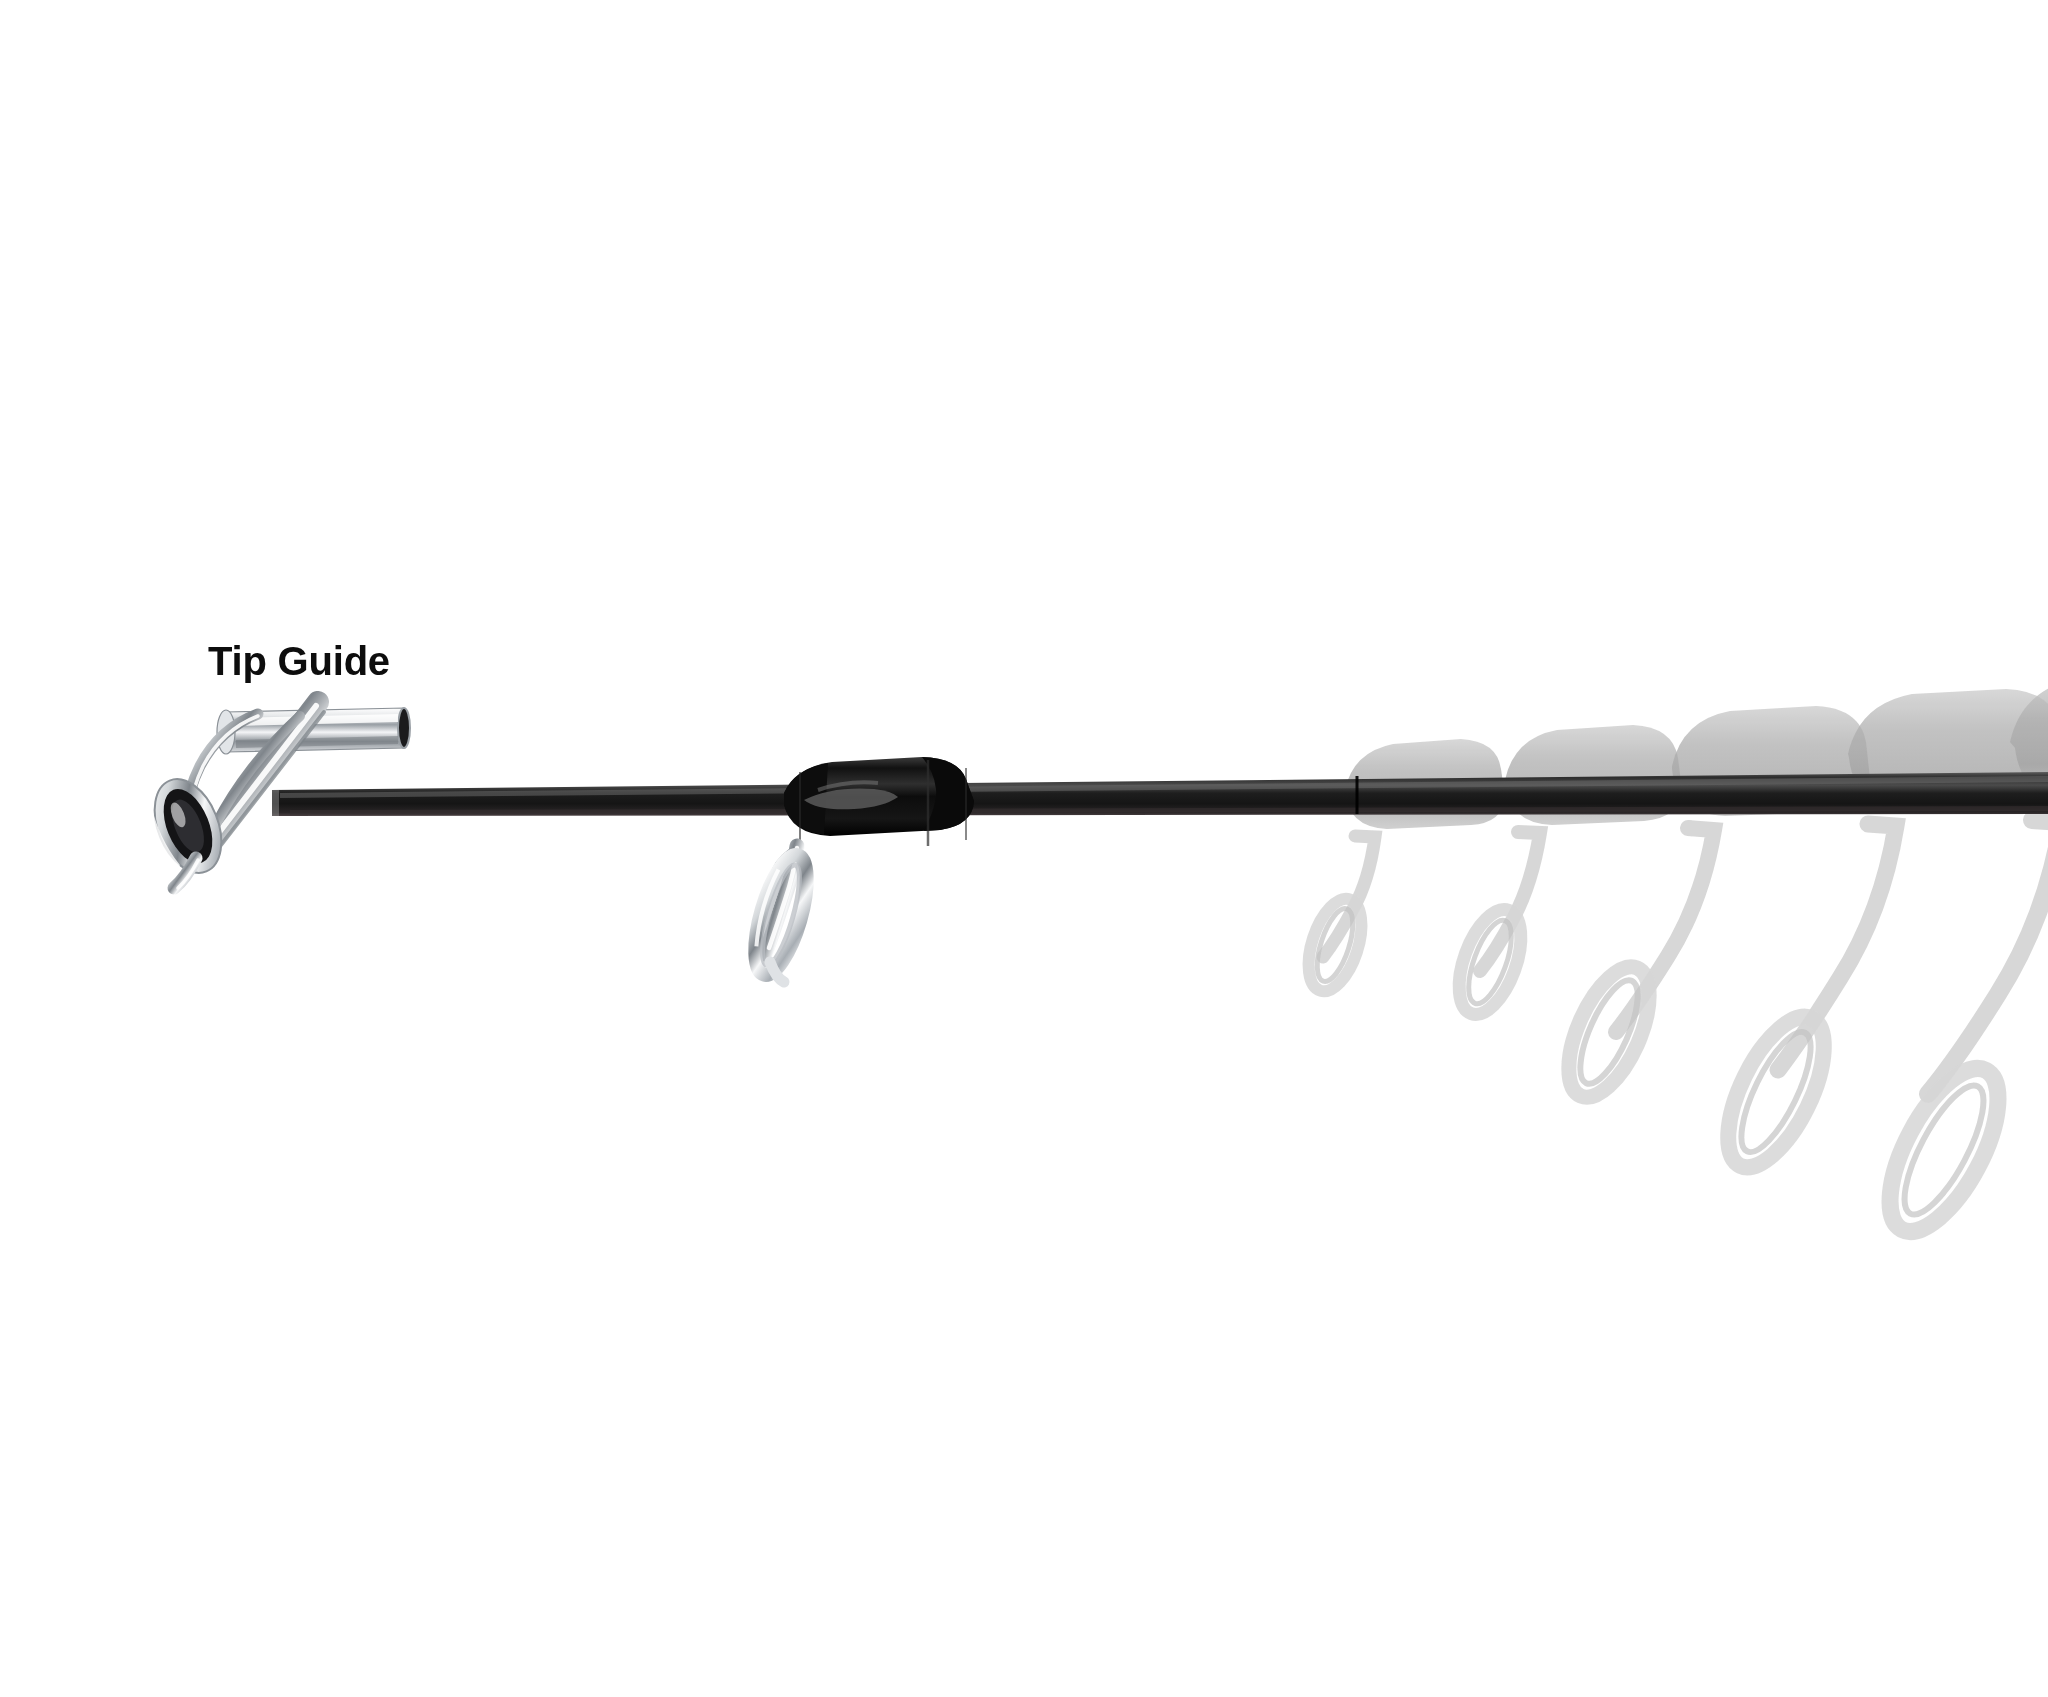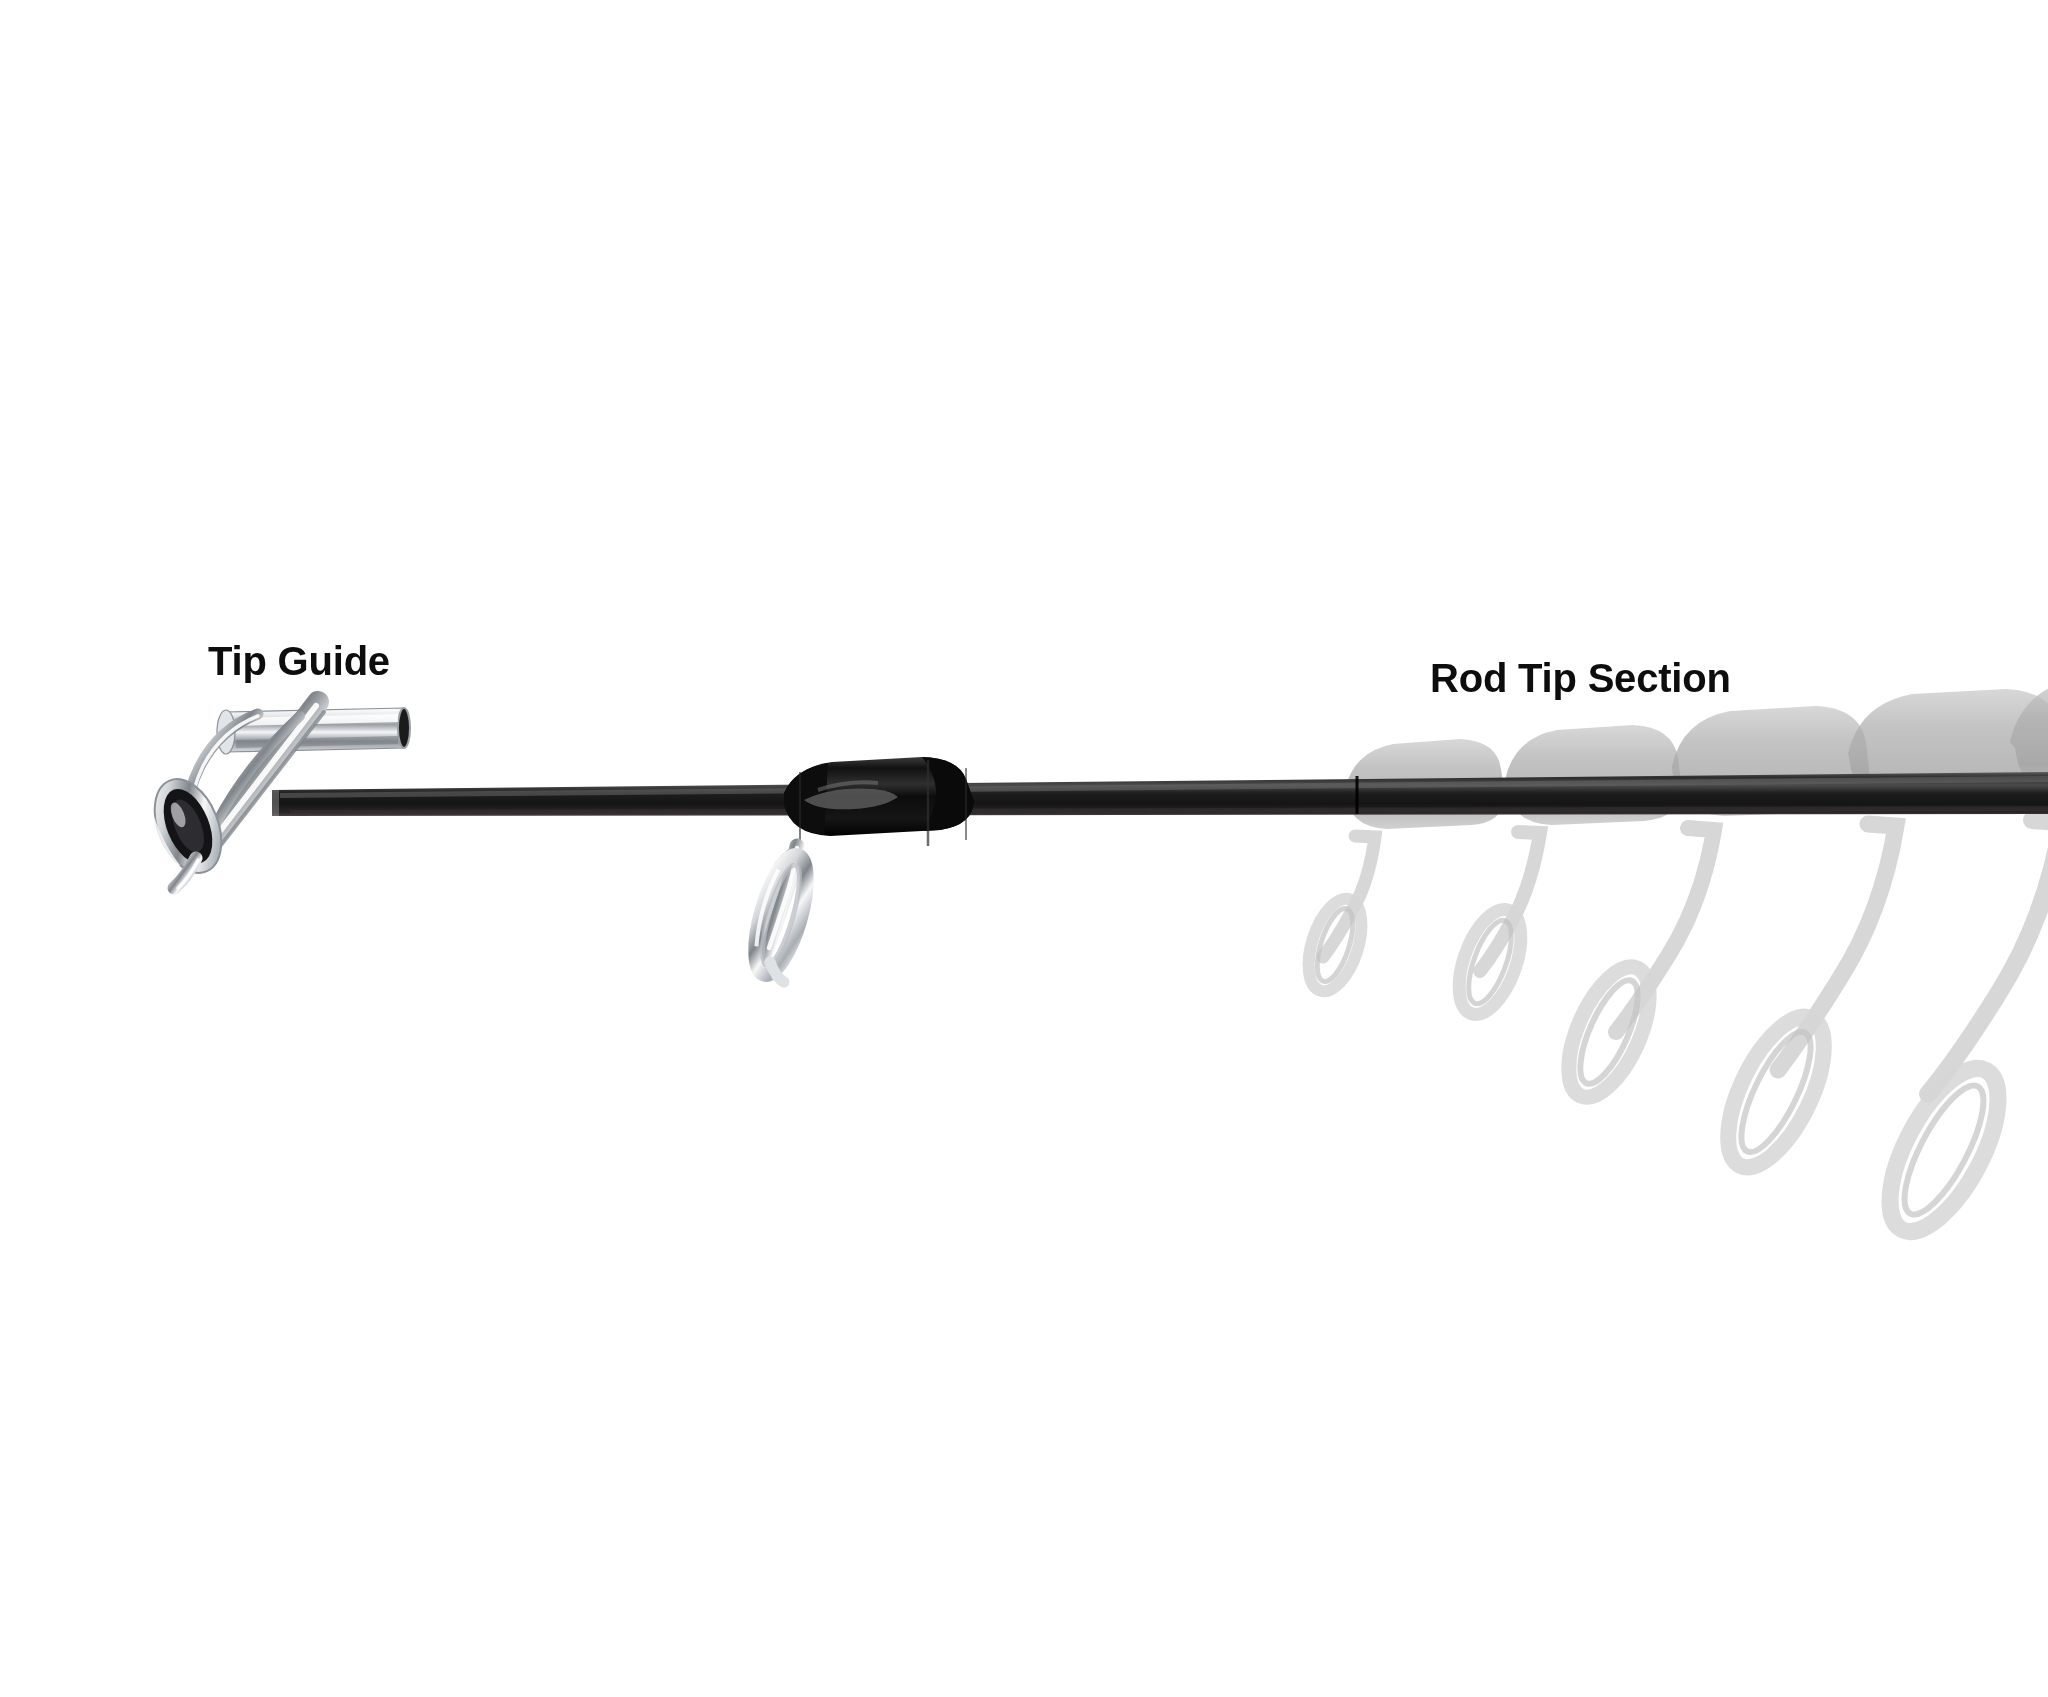--- a/index.html
+++ b/index.html
@@ -208,15 +208,14 @@
       </g>
 
       <path d="M770 962 q6 16 14 20" stroke="#dfe2e5" stroke-width="11" fill="none" stroke-linecap="round"></path>
     </g>
 
   </svg>
 
   <div class="label" id="label-tip-guide">Tip Guide</div>
 
 
-  <div class="label" id="label-rod-tip">Rod Tip Section</div>
 
 </div>
 
 </body></html>

